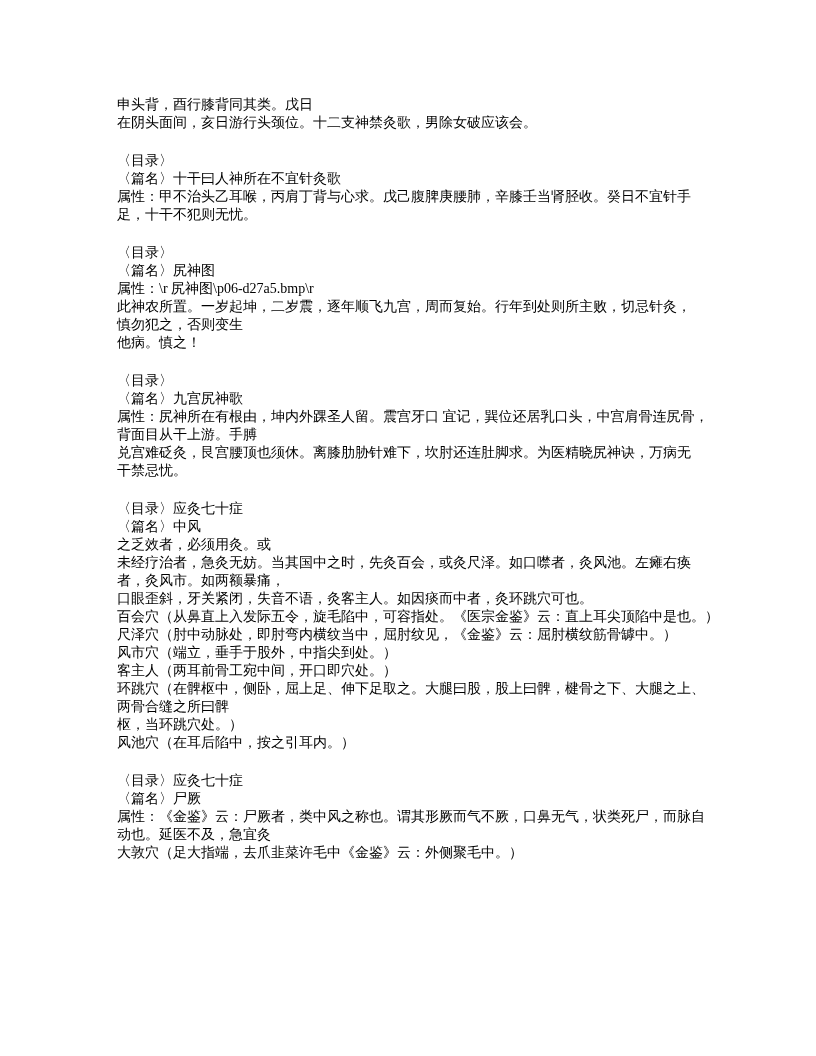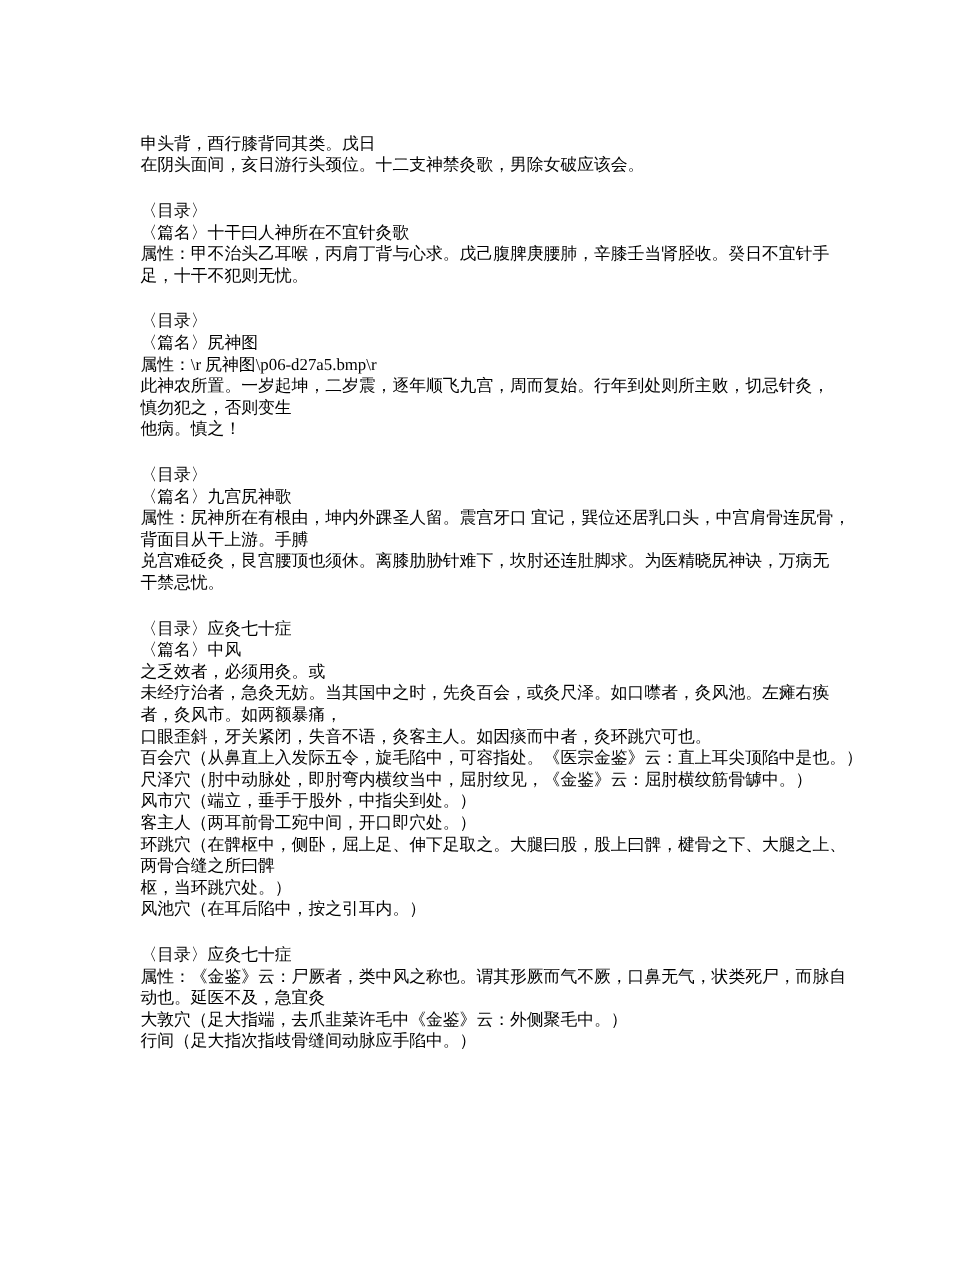--- a/index.html
+++ b/index.html
@@ -18,21 +18,21 @@
     position: absolute;
     left: 117px;
     top: 96px;
     width: 640px;
     color: #000000;
     font-family: "Liberation Serif", "DejaVu Serif", serif;
     font-size: 14px;
     line-height: 18px;
   }
   .section {
-    margin: 16px 0 20px 0;
+    margin: 0 0 20px 0;
   }
   .section:last-child {
     margin-bottom: 0;
   }
   .line {
     white-space: pre;
     height: 18px;
     letter-spacing: 0;
   }
 </style>
@@ -78,19 +78,19 @@
         <div class="line">尺泽穴（肘中动脉处，即肘弯内横纹当中，屈肘纹见，《金鉴》云：屈肘横纹筋骨罅中。）</div>
         <div class="line">风市穴（端立，垂手于股外，中指尖到处。）</div>
         <div class="line">客主人（两耳前骨工宛中间，开口即穴处。）</div>
         <div class="line">环跳穴（在髀枢中，侧卧，屈上足、伸下足取之。大腿曰股，股上曰髀，楗骨之下、大腿之上、</div>
         <div class="line">两骨合缝之所曰髀</div>
         <div class="line">枢，当环跳穴处。）</div>
         <div class="line">风池穴（在耳后陷中，按之引耳内。）</div>
       </div>
       <div class="section">
         <div class="line">〈目录〉应灸七十症</div>
+        <div class="line">〈篇名〉尸厥</div>
         <div class="line">属性：《金鉴》云：尸厥者，类中风之称也。谓其形厥而气不厥，口鼻无气，状类死尸，而脉自</div>
         <div class="line">动也。延医不及，急宜灸</div>
         <div class="line">大敦穴（足大指端，去爪韭菜许毛中《金鉴》云：外侧聚毛中。）</div>
-        <div class="line">行间（足大指次指歧骨缝间动脉应手陷中。）</div>
       </div>
     </div>
 </div>
 
 </body></html>

